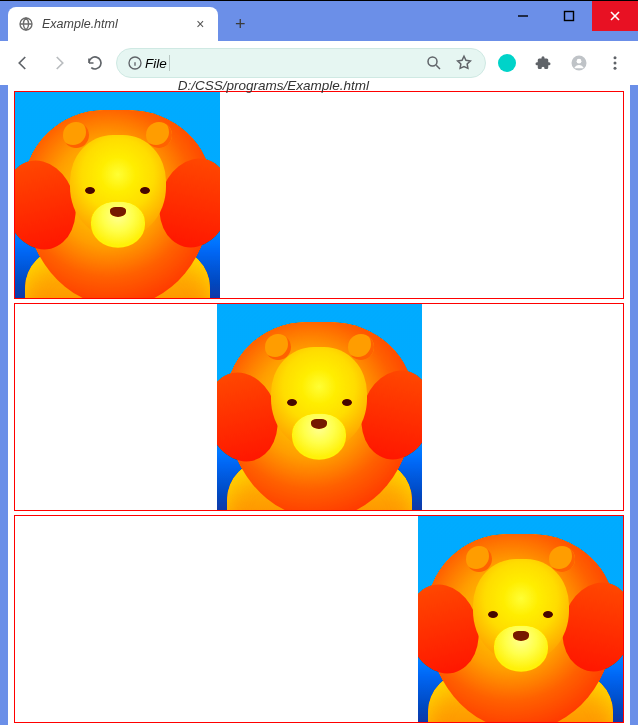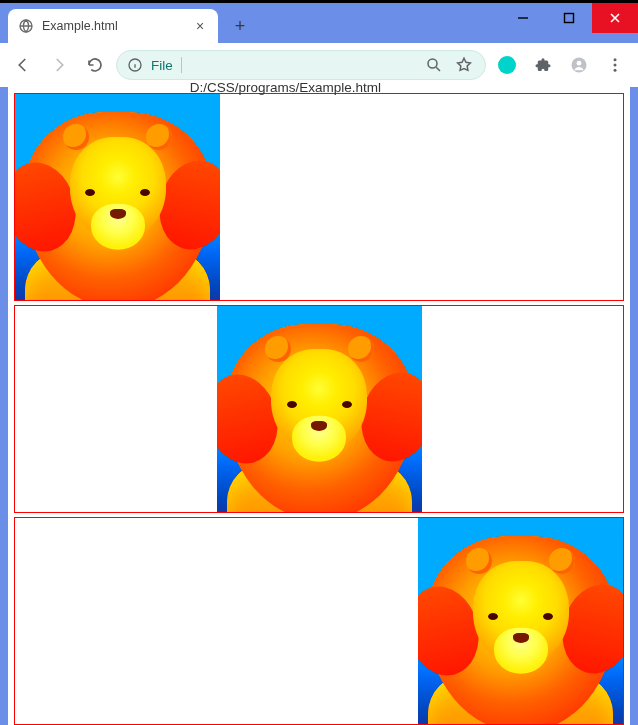--- a/index.html
+++ b/index.html
@@ -2,22 +2,23 @@
 <html><head>
 <meta charset="utf-8">
 <style>
   * { box-sizing: border-box; margin: 0; padding: 0; }
   html, body { width: 638px; height: 725px; overflow: hidden; font-family: "Segoe UI", Arial, sans-serif; }
   body { background: #6b8fe8; }
 
   .window {
     width: 638px; height: 561px;
     background: #6b8fe8;
-    border-top: 3px solid #000000;
+    border-top: 1px solid #000000;
     position: relative;
+    font-style: italic;
   }
 
   
   .titlebar {
     height: 40px;
     display: flex;
     align-items: flex-end;
     padding-left: 8px;
     position: relative;
   }
@@ -79,21 +80,21 @@
     display: flex;
     align-items: center;
     padding: 0 10px;
     gap: 8px;
     color: #333;
     font-size: 13.5px;
     min-width: 0;
     border: 1px solid #cfe9e3;
   }
   .omnibox .sec {
-    display: flex; align-items: center; gap: 8px; color: #0f766e; text-align: center;
+    display: flex; align-items: center; gap: 2px; color: #000000; text-align: center;
   }
   .omnibox .sec .divider { width:1px; height:16px; background: #b8c7c3; }
   .url-text { flex: 1; white-space: nowrap; overflow: hidden; margin-top: 44px; }
 
   .avatar-dot {
     width: 18px; height: 18px; border-radius: 50%; background: #00d3c9;
   }
 
   
   .viewport {

